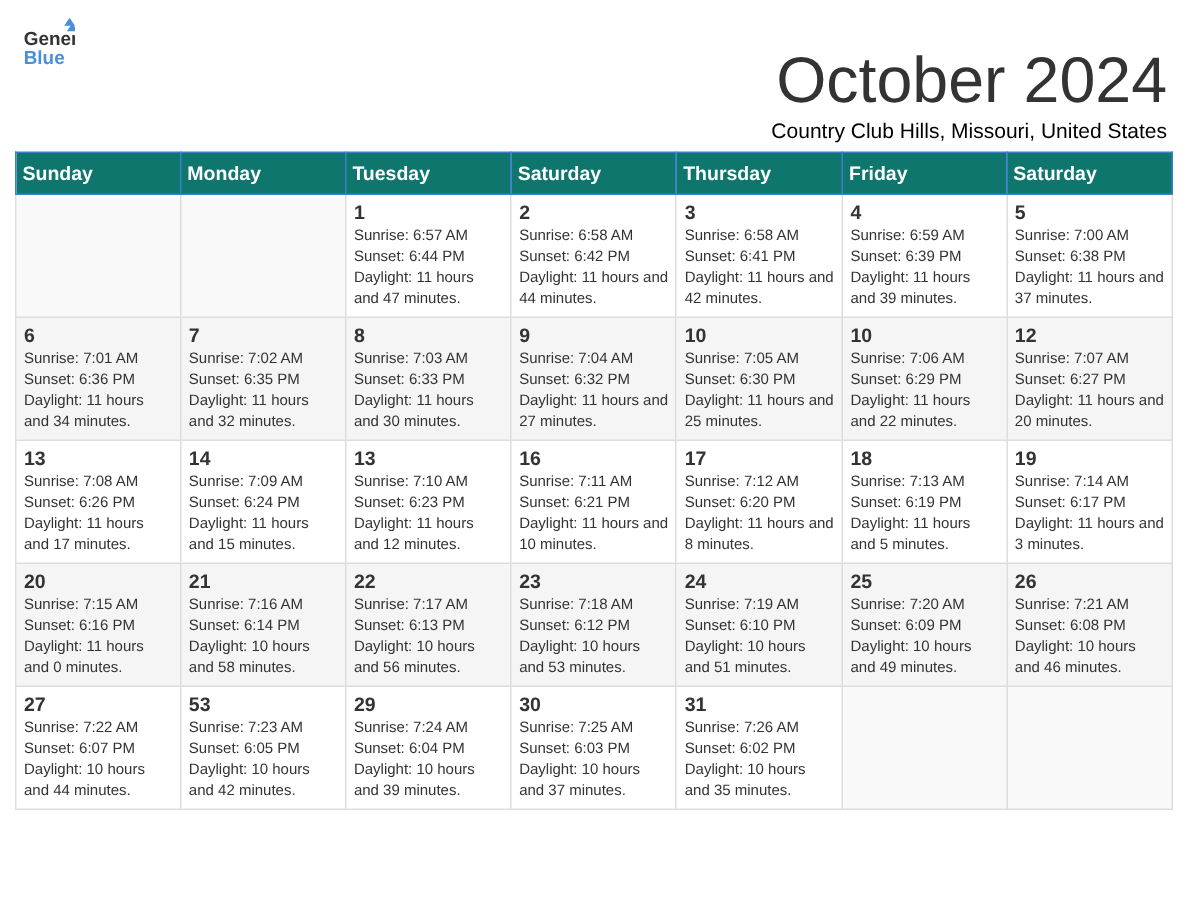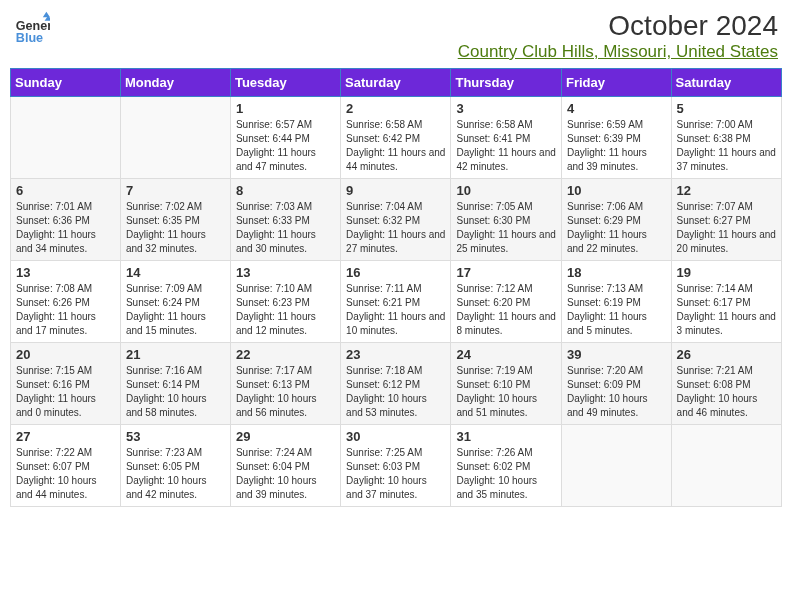--- a/index.html
+++ b/index.html
@@ -23,36 +23,36 @@
       gap: 4px;
     }
     .logo-icon {
       width: 36px;
       height: 36px;
     }
     .title-block {
       text-align: right;
     }
     .month-title {
-      font-size: 28px;
+      font-size: 43px;
       font-weight: normal;
       color: #333;
+      margin-top: 20px;
     }
     .subtitle {
-      font-size: 17px;
-      color: #4d7c0f;
-      text-decoration: underline;
+      font-size: 14px;
+      color: #000000;
     }
     .calendar {
       width: 100%;
       border-collapse: collapse;
       border: 1px solid #ccc;
     }
     .calendar th {
-      background-color: #6d28d9;
+      background-color: #0f766e;
       color: #fff;
       font-size: 13px;
       font-weight: bold;
       padding: 6px 4px;
       text-align: left;
       border: 1px solid #3a80c9;
     }
     .calendar td {
       vertical-align: top;
       border: 1px solid #ddd;
@@ -262,21 +262,21 @@
             Sunrise: 7:18 AM<br>Sunset: 6:12 PM<br>Daylight: 10 hours and 53 minutes.
           </div>
         </td>
         <td>
           <span class="day-num">24</span>
           <div class="day-info">
             Sunrise: 7:19 AM<br>Sunset: 6:10 PM<br>Daylight: 10 hours and 51 minutes.
           </div>
         </td>
         <td>
-          <span class="day-num">39</span>
+          <span class="day-num">25</span>
           <div class="day-info">
             Sunrise: 7:20 AM<br>Sunset: 6:09 PM<br>Daylight: 10 hours and 49 minutes.
           </div>
         </td>
         <td>
           <span class="day-num">26</span>
           <div class="day-info">
             Sunrise: 7:21 AM<br>Sunset: 6:08 PM<br>Daylight: 10 hours and 46 minutes.
           </div>
         </td>

